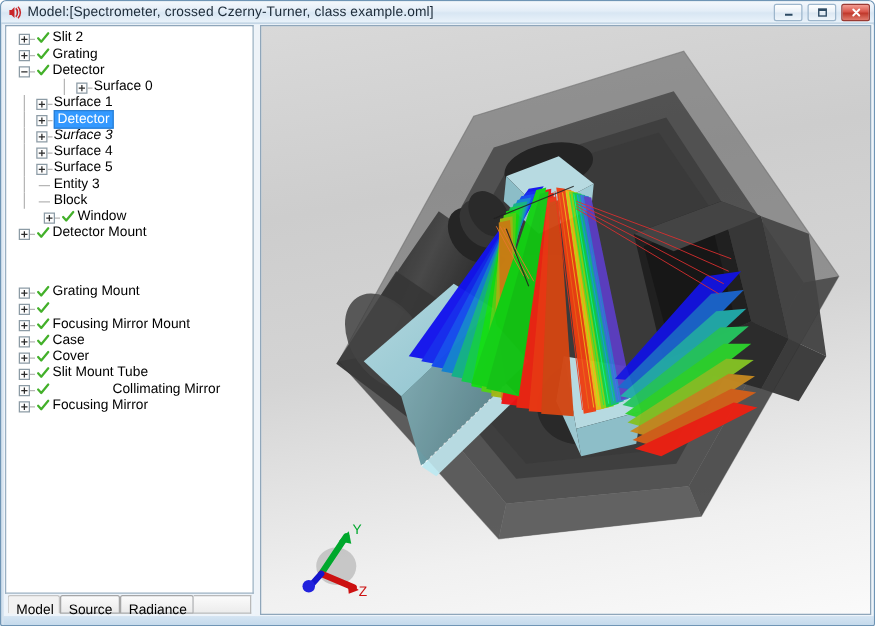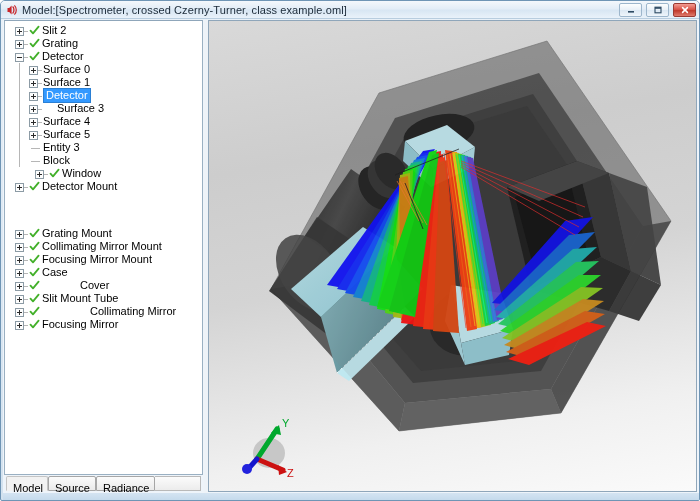--- a/index.html
+++ b/index.html
@@ -290,21 +290,21 @@
             <div class="lbl" style="left:37px;">Grating</div>
           </div>
           <div class="node" style="height: 13px;">
             <div class="twisty minus" style="left:10px;"></div>
             <div class="tline-h" style="left:19px;width:4px;"></div>
             <div class="check" style="left:24px;"><svg viewBox="0 0 11 11" width="11" height="11">
                 <path d="M1.5,5.6 L4,8.4 L9.6,1.6" stroke="#43b02a" stroke-width="1.8" fill="none" stroke-linecap="round" stroke-linejoin="round"></path>
               </svg></div>
             <div class="lbl" style="left:37px;">Detector</div>
           </div>
-          <div class="node" style="height: 13px;">
+          <div class="node" style="height: 13px; margin-left: 32px;">
             <div class="tline-v" style="left:14px;top:0;height:13px;"></div>
             <div class="twisty plus" style="left:24px;"></div>
             <div class="tline-h" style="left:33px;width:4px;"></div>
             <div class="lbl" style="left:38px;">Surface 0</div>
           </div>
           <div class="node" style="height: 13px;">
             <div class="tline-v" style="left:14px;top:0;height:13px;"></div>
             <div class="twisty plus" style="left:24px;"></div>
             <div class="tline-h" style="left:33px;width:4px;"></div>
             <div class="lbl" style="left:38px;">Surface 1</div>
@@ -312,21 +312,21 @@
           <div class="node" style="height: 13px;">
             <div class="tline-v" style="left:14px;top:0;height:13px;"></div>
             <div class="twisty plus" style="left:24px;"></div>
             <div class="tline-h" style="left:33px;width:4px;"></div>
             <div class="lbl sel" style="left:38px;">Detector</div>
           </div>
           <div class="node" style="height: 13px;">
             <div class="tline-v" style="left:14px;top:0;height:13px;"></div>
             <div class="twisty plus" style="left:24px;"></div>
             <div class="tline-h" style="left:33px;width:4px;"></div>
-            <div class="lbl" style="left:52px;">Surface 3</div>
+            <div class="lbl" style="left:38px;font-style:italic;">Surface 3</div>
           </div>
           <div class="node" style="height: 13px;">
             <div class="tline-v" style="left:14px;top:0;height:13px;"></div>
             <div class="twisty plus" style="left:24px;"></div>
             <div class="tline-h" style="left:33px;width:4px;"></div>
             <div class="lbl" style="left:38px;">Surface 4</div>
           </div>
           <div class="node" style="height: 13px; padding-left: 34px;">
             <div class="tline-v" style="left:14px;top:0;height:13px;"></div>
             <div class="twisty plus" style="left:24px;"></div>
@@ -366,21 +366,20 @@
                 <path d="M1.5,5.6 L4,8.4 L9.6,1.6" stroke="#43b02a" stroke-width="1.8" fill="none" stroke-linecap="round" stroke-linejoin="round"></path>
               </svg></div>
             <div class="lbl" style="left:37px;">Grating Mount</div>
           </div>
           <div class="node" style="height: 13px;">
             <div class="twisty plus" style="left:10px;"></div>
             <div class="tline-h" style="left:19px;width:4px;"></div>
             <div class="check" style="left:24px;"><svg viewBox="0 0 11 11" width="11" height="11">
                 <path d="M1.5,5.6 L4,8.4 L9.6,1.6" stroke="#43b02a" stroke-width="1.8" fill="none" stroke-linecap="round" stroke-linejoin="round"></path>
               </svg></div>
-            <div class="lbl" style="left:37px;">Collimating Mirror Mount</div>
           </div>
           <div class="node" style="height: 13px;">
             <div class="twisty plus" style="left:10px;"></div>
             <div class="tline-h" style="left:19px;width:4px;"></div>
             <div class="check" style="left:24px;"><svg viewBox="0 0 11 11" width="11" height="11">
                 <path d="M1.5,5.6 L4,8.4 L9.6,1.6" stroke="#43b02a" stroke-width="1.8" fill="none" stroke-linecap="round" stroke-linejoin="round"></path>
               </svg></div>
             <div class="lbl" style="left:37px;">Focusing Mirror Mount</div>
           </div>
           <div class="node" style="height: 13px;">
@@ -390,21 +389,21 @@
                 <path d="M1.5,5.6 L4,8.4 L9.6,1.6" stroke="#43b02a" stroke-width="1.8" fill="none" stroke-linecap="round" stroke-linejoin="round"></path>
               </svg></div>
             <div class="lbl" style="left:37px;">Case</div>
           </div>
           <div class="node" style="height: 13px;">
             <div class="twisty plus" style="left:10px;"></div>
             <div class="tline-h" style="left:19px;width:4px;"></div>
             <div class="check" style="left:24px;"><svg viewBox="0 0 11 11" width="11" height="11">
                 <path d="M1.5,5.6 L4,8.4 L9.6,1.6" stroke="#43b02a" stroke-width="1.8" fill="none" stroke-linecap="round" stroke-linejoin="round"></path>
               </svg></div>
-            <div class="lbl" style="left:37px;margin-left:38px;">Cover</div>
+            <div class="lbl" style="left:37px;">Cover</div>
           </div>
           <div class="node" style="height: 13px;">
             <div class="twisty plus" style="left:10px;"></div>
             <div class="tline-h" style="left:19px;width:4px;"></div>
             <div class="check" style="left:24px;"><svg viewBox="0 0 11 11" width="11" height="11">
                 <path d="M1.5,5.6 L4,8.4 L9.6,1.6" stroke="#43b02a" stroke-width="1.8" fill="none" stroke-linecap="round" stroke-linejoin="round"></path>
               </svg></div>
             <div class="lbl" style="left:37px;">Slit Mount Tube</div>
           </div>
           <div class="node" style="height: 13px;">

